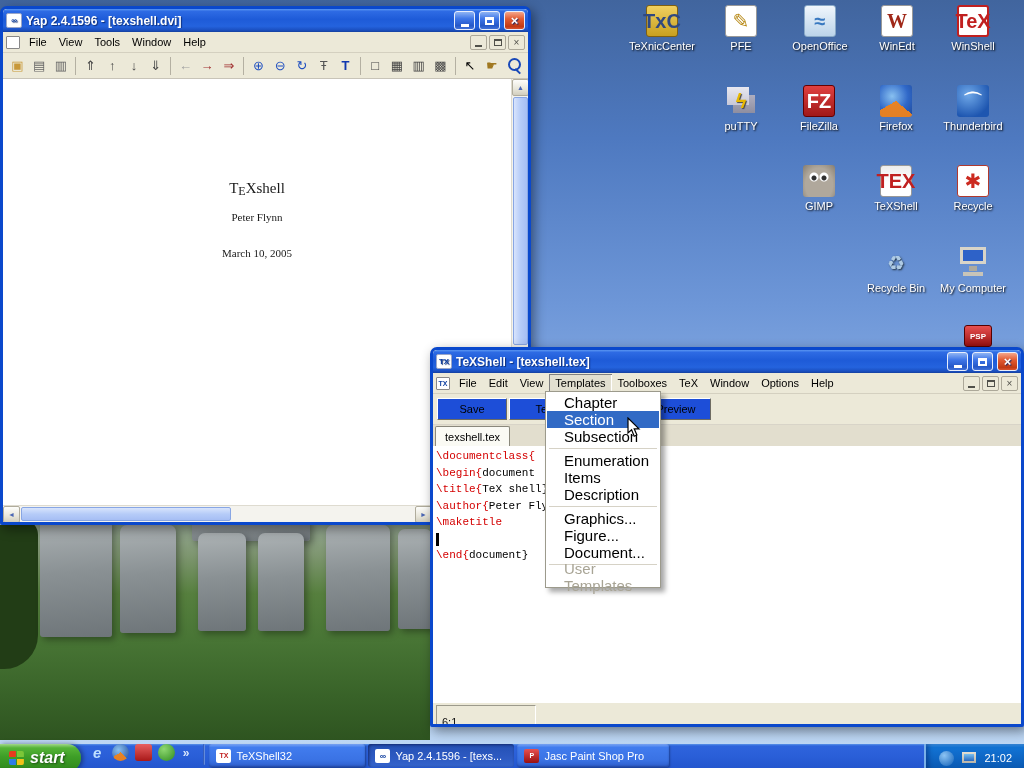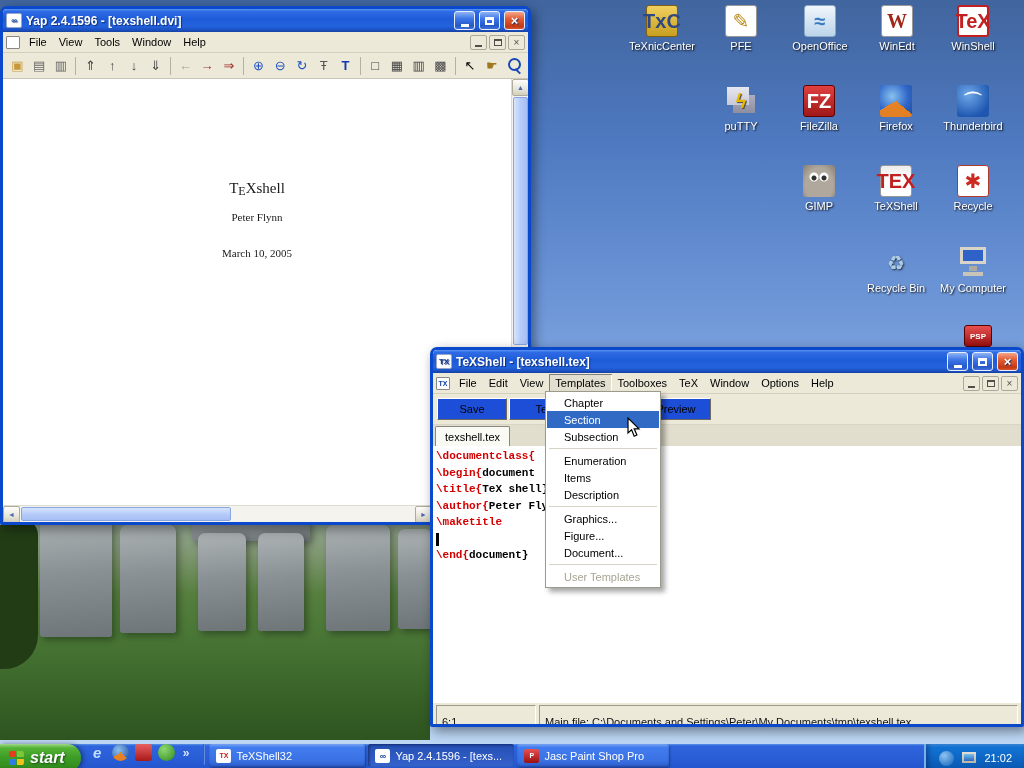--- a/index.html
+++ b/index.html
@@ -98,33 +98,33 @@
   #yapStatus .stext{margin-left:295px}
 
   
   #tsWin{left:430px;top:347px;width:594px;height:380px;z-index:20}
   #tsToolbar{height:31px;flex:none;display:flex;align-items:center;background:#ECE9D8;padding:0 2px;border-bottom:1px solid #D8D4C8}
   .tsbtn{height:22px;border:1px solid;border-color:#FFFFFF #6E6C62 #6E6C62 #FFFFFF;background:#1d4ed8;font-size:11px;
     display:flex;align-items:center;justify-content:center;color:#000}
   #tsTabs{height:22px;flex:none;display:flex;align-items:flex-end;background:#E2DECE;padding:0 2px;border-bottom:1px solid #fff}
   .tstab{height:20px;padding:0 9px;background:#FAFAF4;border:1px solid #8A887C;border-bottom:none;border-radius:2px 2px 0 0;
     font-size:11px;display:flex;align-items:center}
-  #tsEditor{flex:1;background:#fff;font-family:"Liberation Mono","DejaVu Sans Mono",monospace;font-size:11px;font-weight:bold;
+  #tsEditor{flex:1;background:#fff;font-family:"Liberation Mono","DejaVu Sans Mono",monospace;font-size:11px;font-weight:normal;
     padding:3px 0 0 3px;position:relative;overflow:hidden}
   .eline{height:16.5px;white-space:pre}
   .cmd{color:#D40000}
   .arg{color:#000}
   .caret{display:inline-block;width:3px;height:13px;background:#000;vertical-align:text-bottom}
   #tsStatus{height:21px;flex:none;background:#ECE9D8;display:flex;gap:3px;align-items:stretch;padding:2px 3px}
   .spanel{border:1px solid;border-color:#9C9A8C #FFFFFF #FFFFFF #9C9A8C;font-size:11px;display:flex;align-items:center;padding:16px 5px;color:#111}
   #sp1{width:100px}#sp2{flex:1}
 
   
   #tmplMenu{position:absolute;left:545px;top:391px;width:116px;background:#fff;border:1px solid #9C9A8C;
-    box-shadow:4px 4px 5px rgba(0,0,0,.35);padding:2px 1px;z-index:60;font-size:11px}
+    box-shadow:4px 4px 5px rgba(0,0,0,.35);padding:2px 1px;z-index:60;font-size:15px}
   .ddi{height:17px;display:flex;align-items:center;padding-left:17px;color:#000}
   .ddi.hl{background:#316AC5;color:#fff}
   .ddi.dis{color:#A8A495}
   .ddsep{height:1px;background:#D6D2C6;margin:3px 2px}
   #cursor{position:absolute;left:627px;top:417px;z-index:70}
 
   
   #taskbar{position:absolute;left:0;top:744px;width:1024px;height:28px;z-index:90;display:flex;align-items:flex-start;
     background:linear-gradient(180deg,#5A93E8 0%,#2E64DC 7%,#2A5FD8 42%,#2456CE 85%,#1D45AA 96%,#17368C 100%)}
   #startBtn{height:28px;flex:none;display:flex;align-items:center;gap:6px;padding:0 16px 0 9px;color:#fff;
@@ -387,21 +387,20 @@
       <div class="eline"><span class="cmd">\documentclass{</span><span class="arg"></span></div>
       <div class="eline"><span class="cmd">\begin{</span><span class="arg">document</span></div>
       <div class="eline"><span class="cmd">\title{</span><span class="arg">TeX shell}</span></div>
       <div class="eline"><span class="cmd">\author{</span><span class="arg">Peter Fly</span></div>
       <div class="eline"><span class="cmd">\maketitle</span><span class="arg"></span></div>
       <div class="eline"><span class="caret"></span><span class="cmd"></span><span class="arg"></span></div>
       <div class="eline"><span class="cmd">\end{</span><span class="arg">document}</span></div>
     </div>
     <div id="tsStatus">
       <span class="spanel" id="sp1">6:1</span>
-      <span class="spanel" id="sp2">Main file: C:\Documents and Settings\Peter\My Documents\tmp\texshell.tex</span>
     </div>
   </div>
 
   <div id="tmplMenu">
     <div class="ddi">Chapter</div>
     <div class="ddi hl">Section</div>
     <div class="ddi">Subsection</div>
     <div class="ddsep"></div>
     <div class="ddi">Enumeration</div>
     <div class="ddi">Items</div>

